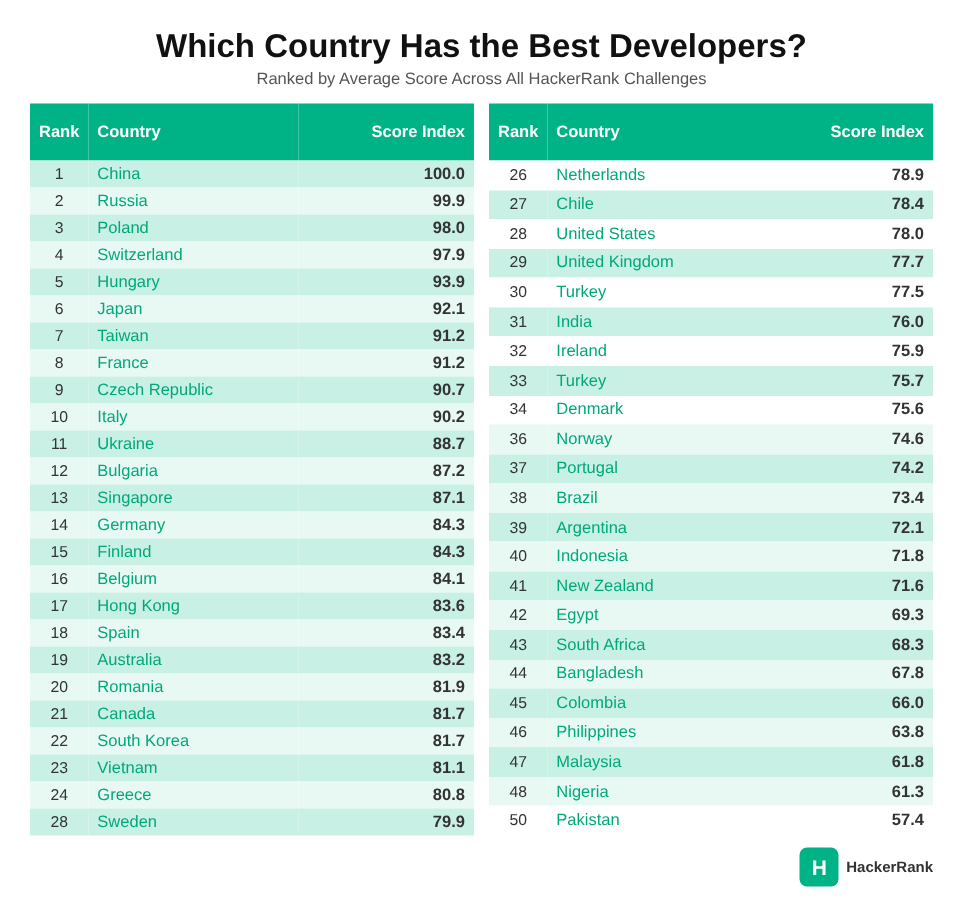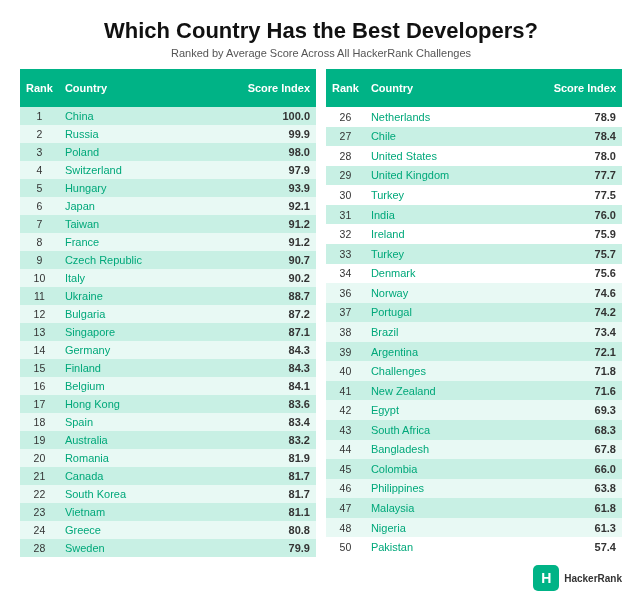--- a/index.html
+++ b/index.html
@@ -323,21 +323,21 @@
           <td class="country-cell">Brazil</td>
           <td class="score-cell">73.4</td>
         </tr>
         <tr class="highlight">
           <td class="rank-cell">39</td>
           <td class="country-cell">Argentina</td>
           <td class="score-cell">72.1</td>
         </tr>
         <tr>
           <td class="rank-cell">40</td>
-          <td class="country-cell">Challenges</td>
+          <td class="country-cell">Indonesia</td>
           <td class="score-cell">71.8</td>
         </tr>
         <tr class="highlight">
           <td class="rank-cell">41</td>
           <td class="country-cell">New Zealand</td>
           <td class="score-cell">71.6</td>
         </tr>
         <tr>
           <td class="rank-cell">42</td>
           <td class="country-cell">Egypt</td>

